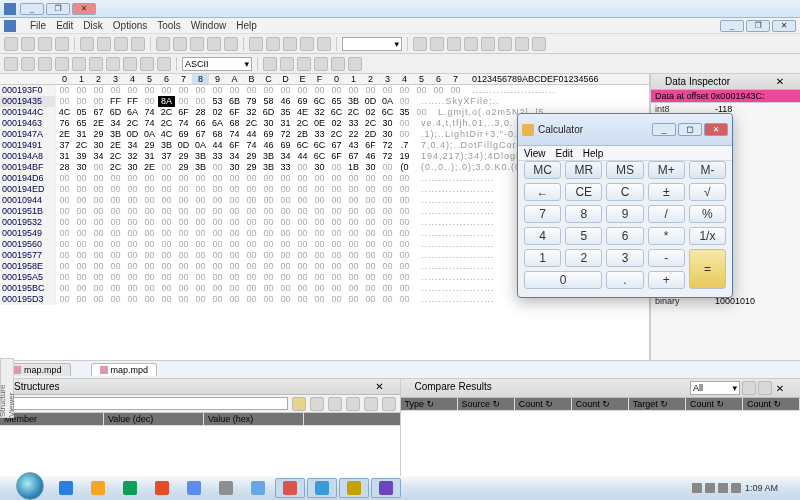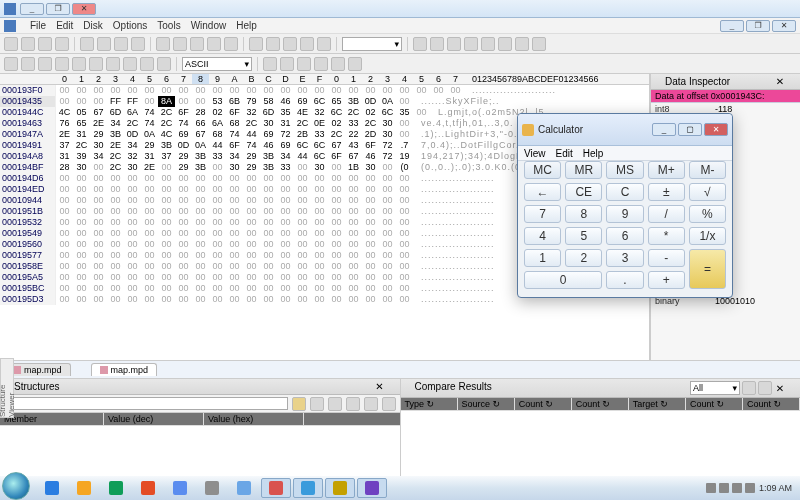--- a/index.html
+++ b/index.html
@@ -58,21 +58,21 @@
 .colhdr { display: flex; background: #737373; border-bottom: 1px solid #ddd; font-size: 9px; }
 .colhdr span { padding: 1px 4px; border-right: 1px solid #ddd; }
 .tabsrow { height: 16px; background: #f0f0f0; display: flex; align-items:center; gap: 2px; padding: 0 4px; font-size: 9px; border-top:1px solid #ccc;}
 .tabsrow .t { padding:1px 4px; background:#fff; border:1px solid #bbb; border-radius:2px; display:flex; align-items:center; gap:2px;}
 .tabsrow .t .i { width:8px;height:8px;background:#8c8; }
 
 .statusbar { height: 16px; background: #f0f0f0; border-top: 1px solid #ccc; display: flex; align-items: center; font-size: 9px; color: #333; }
 .statusbar .f { flex:1; padding:0 4px; }
 .statusbar .s { padding: 0 6px; border-left: 1px solid #ccc; }
 
-.taskbar { position:absolute; bottom:0; left:0; right:0; height:24px; background: linear-gradient(#f6f9fc,#d6e4f0,#c6d7ea); display:flex; align-items:center; padding:0 2px; }
+.taskbar { position:absolute; bottom:0; left:0; right:0; height:24px; background: linear-gradient(#f6f9fc,#d6e4f0,#c6d7ea); display:flex; align-items:center; padding:0 16px; }
 .start { width:28px; height:28px; border-radius:50%; background: radial-gradient(circle at 40% 40%, #aee, #38b 60%, #157); margin-right:6px; transform:translateY(-2px); border: 1px solid #6aa; }
 .tb-item { width:30px; height:20px; margin:0 1px; border-radius:2px; display:flex; align-items:center; justify-content:center; }
 .tb-item.active { background:#c7dbef; border:1px solid #88a8c8; }
 .tb-item .i { width:14px; height:14px; border-radius:2px; }
 .tray { margin-left:auto; display:flex; align-items:center; gap:4px; padding:0 6px; font-size:9px; color:#333;}
 .tray .i { width:10px; height:10px; background:#888; border-radius:1px;}
 
 
 .calc { position:absolute; left:517px; top:113px; width:216px; background:#eef2f6; border:1px solid #5a7aa0; border-radius:4px; box-shadow:0 4px 16px rgba(0,0,0,.3); }
 .calc .chead { height:32px; background:linear-gradient(#e5eefb,#cdddf1); display:flex; align-items:center; padding:0 4px; border-bottom:1px solid #a9c0da; border-radius:4px 4px 0 0;}

